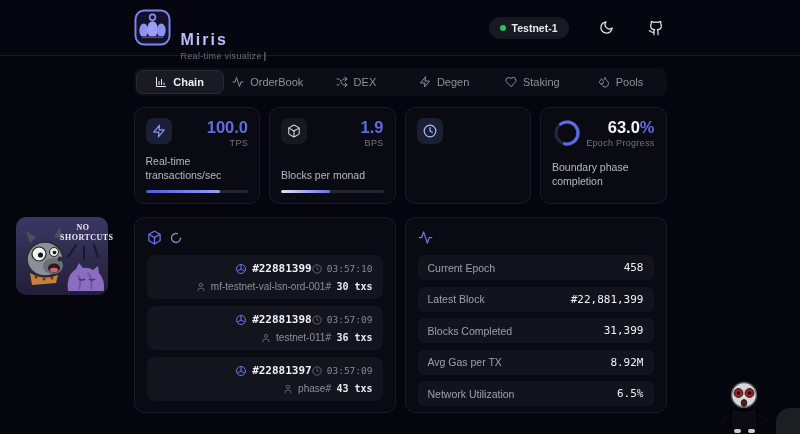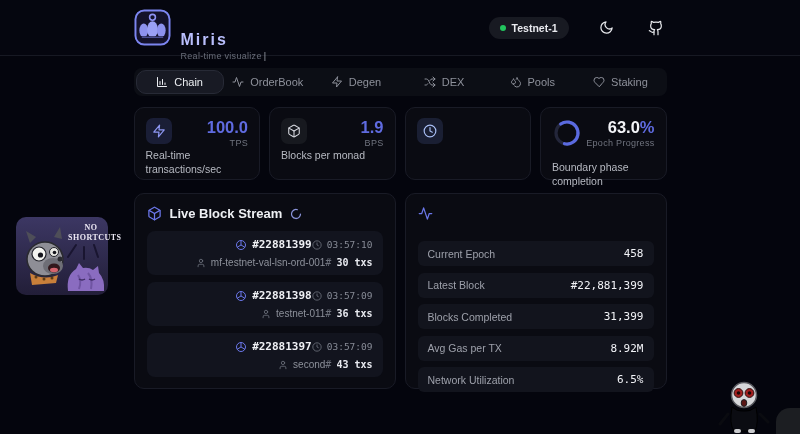--- a/index.html
+++ b/index.html
@@ -25,26 +25,26 @@
     padding:5px 11px; font-size:10.5px; font-weight:bold; color:#e9eaef; cursor:default; }
   .net-dot { width:6px; height:6px; border-radius:50%; background:#22c55e; }
   .icon-btn { width:22px; height:22px; display:flex; align-items:center; justify-content:center;
     color:#e7e8ec; cursor:pointer; background:none; border:none; }
   .divider { height:1px; background:#171923; width:800px; }
 
   
   .tabbar { margin-top:12px; background:#0c0e15; border-radius:8px; height:28px; display:flex; padding:2px; }
   .tab { flex:1; display:flex; align-items:center; justify-content:center; gap:6px;
     font-size:11px; color:#8e919b; border-radius:7px; cursor:pointer; border:1px solid transparent; }
-  .tab.active { background:#181a24; border-color:#272a36; color:#eceef2; font-weight:normal;border-radius:10px; }
+  .tab.active { background:#181a24; border-color:#272a36; color:#eceef2; font-weight:bold; }
   .tab svg { width:12px; height:12px; }
 
   
   .stats-grid { display:grid; grid-template-columns:repeat(4,1fr); gap:9px; margin-top:11px; }
-  .stat-card { background:#0a0b12; border:1px solid #191b26; border-radius:10px; height:73px;
+  .stat-card { background:#0a0b12; border:1px solid #191b26; border-radius:10px; height:97px;
     padding:10px 11px; display:flex; flex-direction:column; }
   .stat-top { display:flex; align-items:flex-start; }
   .stat-icon { width:26px; height:26px; border-radius:7px; display:flex; align-items:center; justify-content:center; }
   .stat-icon svg { width:14px; height:14px; }
   .icon-zap { background:#1a1e36; color:#8d97f2; }
   .icon-cube { background:#17191f; color:#d9dbe2; }
   .icon-clock { background:#1a1f33; color:#a9bff5; }
   .stat-valblock { margin-left:auto; text-align:right; }
   .stat-value { font-size:16.5px; font-weight:bold; color:#f2f3f7; line-height:1.1; }
   .stat-value.blue, .stat-suffix { color:#5f6be0; }
@@ -71,32 +71,32 @@
   .block-row { display:flex; align-items:center; justify-content:flex-end; }
   .block-left, .block-right { display:flex; align-items:center; gap:5px; }
   .block-number { font-family:"DejaVu Sans Mono", monospace; font-size:11px; font-weight:bold; color:#f0f1f5; }
   .block-time { font-family:"DejaVu Sans Mono", monospace; font-size:9.5px; color:#878b96; }
   .block-validator { font-size:10px; color:#8d919b; }
   .hash-sym { font-size:10px; color:#6e727d; font-family:"DejaVu Sans Mono", monospace; }
   .block-txs { font-family:"DejaVu Sans Mono", monospace; font-size:10px; font-weight:bold; color:#e8eaf0; }
   .muted-ic { color:#6e727d; }
   .purple-ic { color:#6b77ea; }
 
-  .status-list { margin-top:20px; display:flex; flex-direction:column; gap:6.5px; }
+  .status-list { margin-top:10px; display:flex; flex-direction:column; gap:6.5px; }
   .status-row { background:#12141d; border-radius:6px; height:25px; padding:0 10px;
     display:flex; align-items:center; justify-content:space-between; }
   .status-label { font-size:10.5px; color:#9da0aa; }
   .status-value { font-family:"DejaVu Sans Mono", monospace; font-size:11px; font-weight:normal; color:#f2f3f7; }
 
   
   .sticker-left { position:absolute; left:16px; top:217px; width:92px; height:78px; }
   .creature-br { position:absolute; left:718px; top:380px; width:52px; height:54px; }
   .corner-widget { position:absolute; left:776px; top:408px; width:60px; height:60px;
     border-radius:14px; background:#1c1e22; }
-  .sticker-text { position:absolute; left:52px; top:6px; width:46px; text-align:center;
+  .sticker-text { position:absolute; left:44px; top:6px; width:46px; text-align:center;
     font-family:"Liberation Serif", serif; font-weight:bold; color:#ece8f4; font-size:8px;
     line-height:1.2; letter-spacing:.5px; }
 </style>
 </head>
 <body>
 
 <div class="header">
   <div class="header-inner">
     <div class="logo-box">
       <svg viewBox="0 0 38 38" width="37" height="37">
@@ -149,46 +149,46 @@
       <span>Chain</span>
     </div>
     <div class="tab">
       <svg viewBox="0 0 24 24" fill="none" stroke="currentColor" stroke-width="2" stroke-linecap="round" stroke-linejoin="round">
           <path d="M22 12h-4l-3 9L9 3l-3 9H2"></path>
         </svg>
       <span>OrderBook</span>
     </div>
     <div class="tab">
       <svg viewBox="0 0 24 24" fill="none" stroke="currentColor" stroke-width="2" stroke-linecap="round" stroke-linejoin="round">
-          <path d="M13 2 3 14h9l-1 8 10-12h-9l1-8z"></path>
-        </svg>
-      <span>Degen</span>
-    </div>
-    <div class="tab">
-      <svg viewBox="0 0 24 24" fill="none" stroke="currentColor" stroke-width="2" stroke-linecap="round" stroke-linejoin="round">
           <path d="m18 14 4 4-4 4"></path>
           <path d="m18 2 4 4-4 4"></path>
           <path d="M2 18h1.9c1.5 0 2.9-.9 3.6-2.2"></path>
           <path d="M22 18h-5.9c-1.5 0-2.9-.9-3.6-2.2L8.5 8.2C7.8 6.9 6.4 6 4.9 6H2"></path>
           <path d="M22 6h-5.9c-1.5 0-2.9.9-3.6 2.2l-.5.8"></path>
         </svg>
       <span>DEX</span>
     </div>
     <div class="tab">
       <svg viewBox="0 0 24 24" fill="none" stroke="currentColor" stroke-width="2" stroke-linecap="round" stroke-linejoin="round">
-          <path d="M7 16.3c2.2 0 4-1.83 4-4.05 0-1.16-.57-2.26-1.71-3.19S7.29 6.75 7 5.3c-.29 1.45-1.14 2.84-2.29 3.76S3 11.1 3 12.25c0 2.22 1.8 4.05 4 4.05z"></path>
-          <path d="M12.56 6.6A10.97 10.97 0 0 0 14 3.02c.5 2.5 2 4.9 4 6.5s3 3.5 3 5.5a6.98 6.98 0 0 1-11.91 4.97"></path>
-        </svg>
-      <span>Pools</span>
+          <path d="M13 2 3 14h9l-1 8 10-12h-9l1-8z"></path>
+        </svg>
+      <span>Degen</span>
     </div>
     <div class="tab">
       <svg viewBox="0 0 24 24" fill="none" stroke="currentColor" stroke-width="2" stroke-linecap="round" stroke-linejoin="round">
           <path d="M19 14c1.49-1.46 3-3.21 3-5.5A5.5 5.5 0 0 0 16.5 3c-1.76 0-3 .5-4.5 2-1.5-1.5-2.74-2-4.5-2A5.5 5.5 0 0 0 2 8.5c0 2.3 1.5 4.05 3 5.5l7 7Z"></path>
         </svg>
       <span>Staking</span>
+    </div>
+    <div class="tab">
+      <svg viewBox="0 0 24 24" fill="none" stroke="currentColor" stroke-width="2" stroke-linecap="round" stroke-linejoin="round">
+          <path d="M7 16.3c2.2 0 4-1.83 4-4.05 0-1.16-.57-2.26-1.71-3.19S7.29 6.75 7 5.3c-.29 1.45-1.14 2.84-2.29 3.76S3 11.1 3 12.25c0 2.22 1.8 4.05 4 4.05z"></path>
+          <path d="M12.56 6.6A10.97 10.97 0 0 0 14 3.02c.5 2.5 2 4.9 4 6.5s3 3.5 3 5.5a6.98 6.98 0 0 1-11.91 4.97"></path>
+        </svg>
+      <span>Pools</span>
     </div>
   </div>
 
   <div class="stats-grid">
 
     <div class="stat-card">
       <div class="stat-top">
         <div class="stat-icon icon-zap">
           <svg viewBox="0 0 24 24" fill="none" stroke="currentColor" stroke-width="2" stroke-linecap="round" stroke-linejoin="round">
               <path d="M13 2 3 14h9l-1 8 10-12h-9l1-8z"></path>
@@ -253,21 +253,20 @@
 
   <div class="panels-grid">
 
     <div class="panel">
       <div class="panel-header">
         <svg width="15" height="15" viewBox="0 0 24 24" fill="none" stroke="#6b77ea" stroke-width="2" stroke-linecap="round" stroke-linejoin="round">
             <path d="M21 8a2 2 0 0 0-1-1.73l-7-4a2 2 0 0 0-2 0l-7 4A2 2 0 0 0 3 8v8a2 2 0 0 0 1 1.73l7 4a2 2 0 0 0 2 0l7-4A2 2 0 0 0 21 16Z"></path>
             <path d="m3.3 7 8.7 5 8.7-5"></path>
             <path d="M12 22V12"></path>
           </svg>
-        <span class="panel-title">Live Block Stream</span>
         <svg width="12" height="12" viewBox="0 0 24 24" fill="none" stroke="#8a93d8" stroke-width="2.5" stroke-linecap="round">
             <path d="M21 12a9 9 0 1 1-6.2-8.56"></path>
           </svg>
       </div>
       <div class="blocks-list">
 
         <div class="block-item">
           <div class="block-row">
             <div class="block-left">
               <svg class="purple-ic" width="12" height="12" viewBox="0 0 24 24" fill="none" stroke="currentColor" stroke-width="2">
@@ -353,21 +352,21 @@
                 </svg>
               <span class="block-time">03:57:09</span>
             </div>
           </div>
           <div class="block-row">
             <div class="block-left">
               <svg class="muted-ic" width="10" height="10" viewBox="0 0 24 24" fill="none" stroke="currentColor" stroke-width="2" stroke-linecap="round">
                   <path d="M19 21v-2a4 4 0 0 0-4-4H9a4 4 0 0 0-4 4v2"></path>
                   <circle cx="12" cy="7" r="4"></circle>
                 </svg>
-              <span class="block-validator">second</span>
+              <span class="block-validator">phase</span>
             </div>
             <div class="block-right">
               <span class="hash-sym">#</span>
               <span class="block-txs">43 txs</span>
             </div>
           </div>
         </div>
 
       </div>
     </div>

